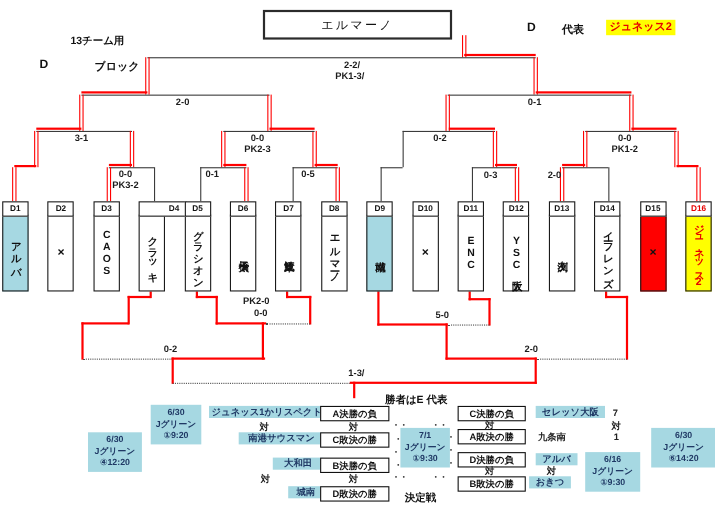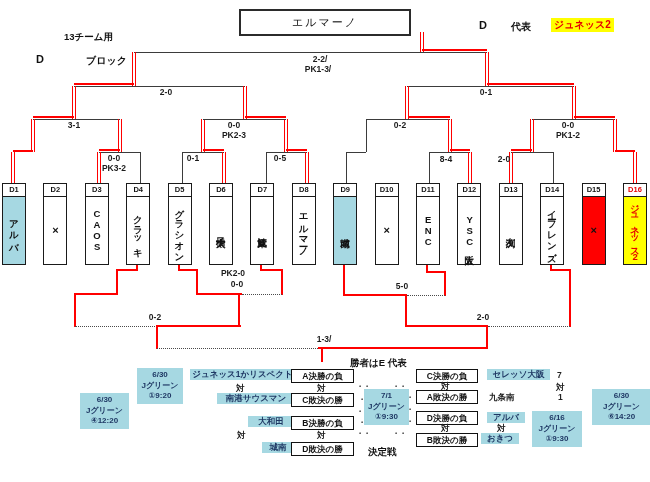--- a/index.html
+++ b/index.html
@@ -143,21 +143,21 @@
         <span class="vtext" style="color: rgb(17, 17, 17);">アルバ</span>
       </div>
       <div class="teamlabel" style="left: 43.4px; top: 183px; color: rgb(17, 17, 17);">D2</div>
       <div class="teambody" style="left: 43.4px; top: 195px; background: rgb(255, 255, 255);">
         <span class="xmark" style="color: rgb(17, 17, 17);">×</span>
       </div>
       <div class="teamlabel" style="left: 84.8px; top: 183px; color: rgb(17, 17, 17);">D3</div>
       <div class="teambody" style="left: 84.8px; top: 195px; background: rgb(255, 255, 255);">
         <span class="vtext" style="color: rgb(17, 17, 17);">CAOS</span>
       </div>
-      <div class="teamlabel" style="left: 126.2px; top: 183px; color: rgb(17, 17, 17);">D4</div>
+      <div class="teamlabel" style="left: 126.2px; top: 183px; color: rgb(17, 17, 17); padding-left: 20px;">D4</div>
       <div class="teambody" style="left: 126.2px; top: 195px; background: rgb(255, 255, 255);">
         <span class="vtext" style="color: rgb(17, 17, 17);">クラッキ</span>
       </div>
       <div class="teamlabel" style="left: 167.6px; top: 183px; color: rgb(17, 17, 17);">D5</div>
       <div class="teambody" style="left: 167.6px; top: 195px; background: rgb(255, 255, 255);">
         <span class="vtext" style="color: rgb(17, 17, 17);">グラシオン</span>
       </div>
       <div class="teamlabel" style="left: 209px; top: 183px; color: rgb(17, 17, 17);">D6</div>
       <div class="teambody" style="left: 209px; top: 195px; background: rgb(255, 255, 255);">
         <span class="vtext" style="color: rgb(17, 17, 17);">太子橋</span>
@@ -211,21 +211,21 @@
       <div class="lab" style="left: 74px; top: 121px;">3-1</div>
       <div class="lab" style="left: 234px; top: 121px;">0-0</div>
       <div class="lab" style="left: 234px; top: 131px;">PK2-3</div>
       <div class="lab" style="left: 400px; top: 121px;">0-2</div>
       <div class="lab" style="left: 568px; top: 121px;">0-0</div>
       <div class="lab" style="left: 568px; top: 131px;">PK1-2</div>
       <div class="lab" style="left: 114px; top: 154px;">0-0</div>
       <div class="lab" style="left: 114px; top: 164px;">PK3-2</div>
       <div class="lab" style="left: 193px; top: 154px;">0-1</div>
       <div class="lab" style="left: 280px; top: 154px;">0-5</div>
-      <div class="lab" style="left: 446px; top: 155px;">8-4</div>
+      <div class="lab" style="left: 446px; top: 155px;">0-3</div>
       <div class="lab" style="left: 504px; top: 155px;">2-0</div>
       <div class="lab" style="left: 233px; top: 269px;">PK2-0</div>
       <div class="lab" style="left: 237px; top: 280px;">0-0</div>
       <div class="lab" style="left: 402px; top: 282px;">5-0</div>
       <div class="lab" style="left: 155px; top: 313px;">0-2</div>
       <div class="lab" style="left: 483px; top: 313px;">2-0</div>
       <div class="lab" style="left: 324px; top: 335px;">1-3/</div>
     </div>
 
   <div class="hdr" style="left:350px;top:357px;font-size:9.5px;">勝者はE 代表</div>

